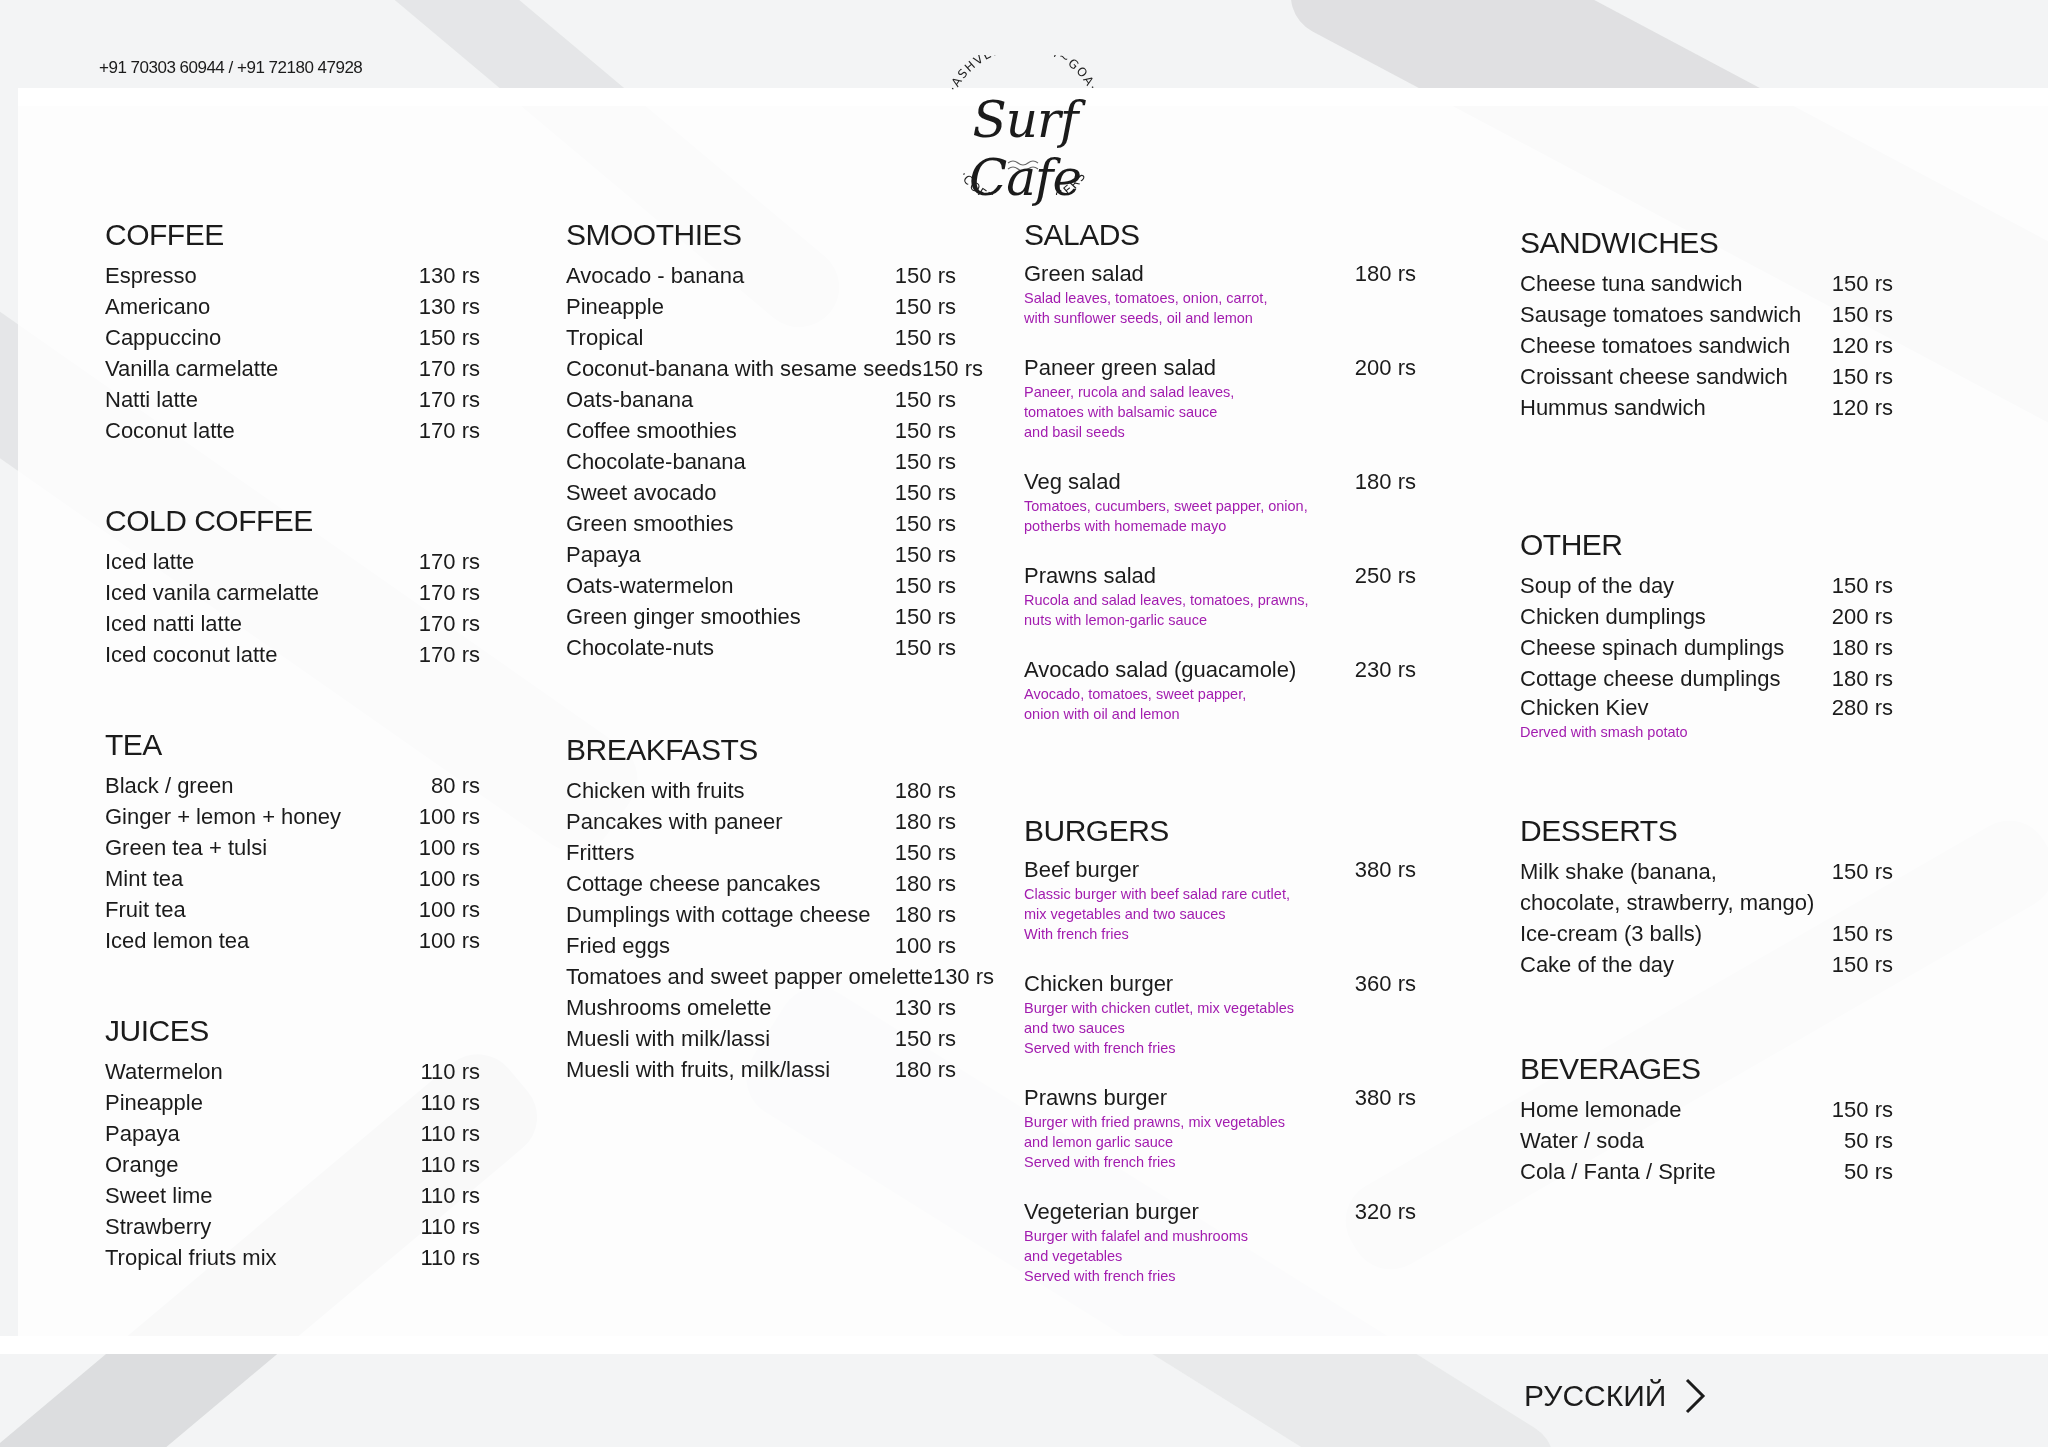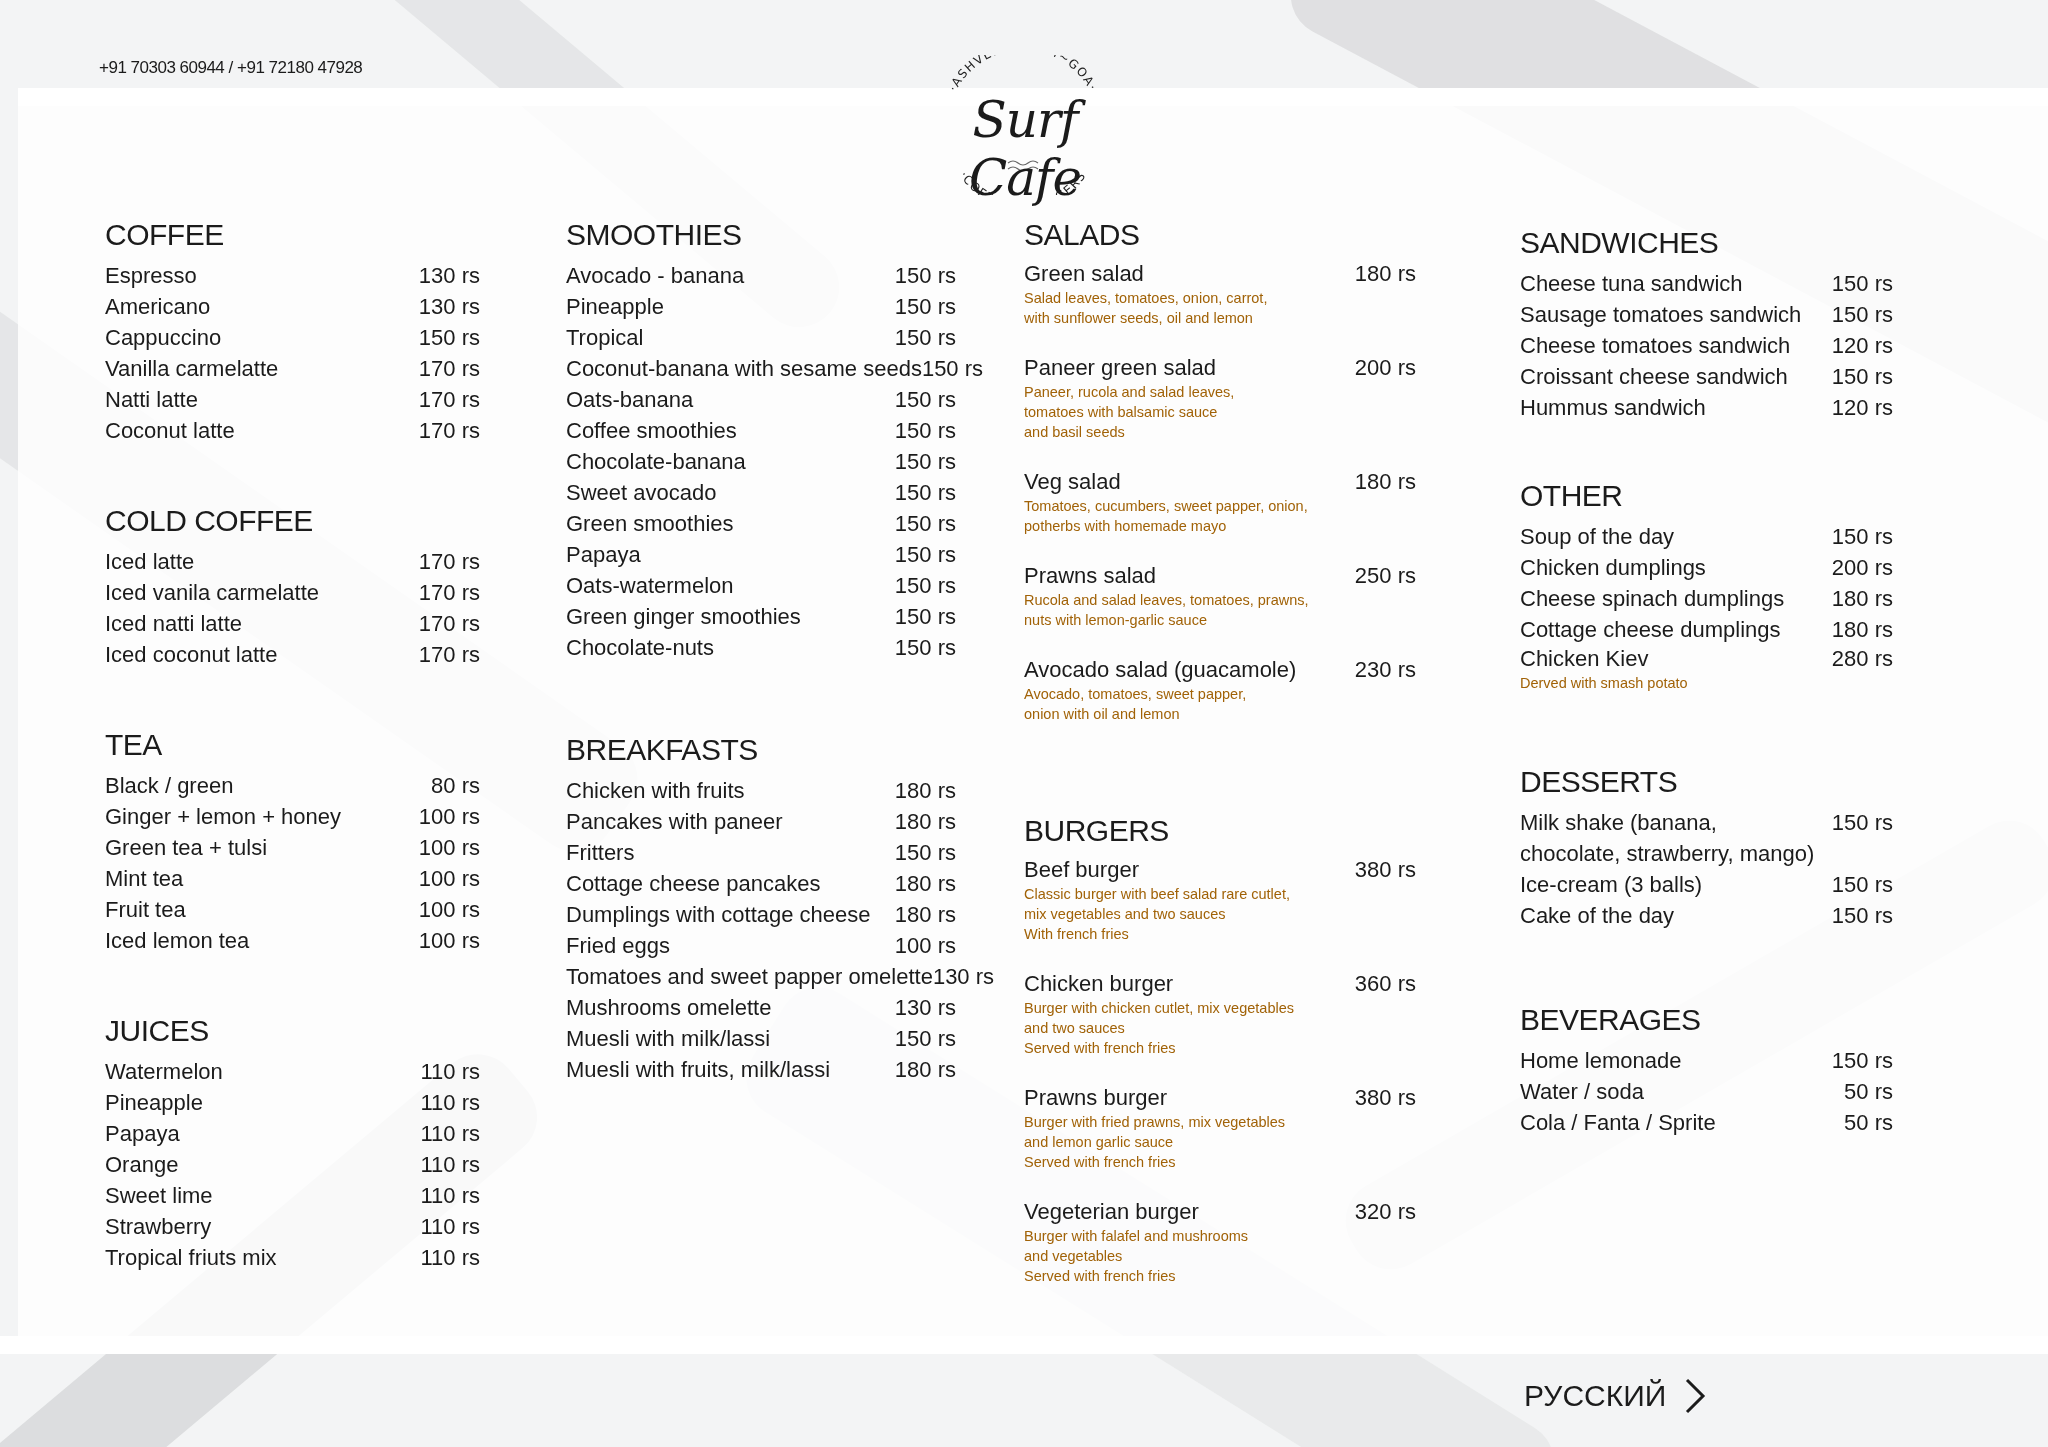--- a/index.html
+++ b/index.html
@@ -31,21 +31,21 @@
   }
   .logo svg { position: absolute; left: 0; top: 0; }
   .col { position: absolute; }
   .section { margin: 0; }
   .sec-title { font-size: 30px; letter-spacing: -0.5px; margin: 0 0 8px 0; font-weight: normal; }
   .row { display: flex; justify-content: space-between; font-size: 22px; line-height: 31px; }
   .row .name { white-space: nowrap; }
   .row .price { white-space: nowrap; }
   .item-d { margin-bottom: 26px; }
   .item-d .row { line-height: 28px; }
-  .desc { font-size: 14.5px; line-height: 20px; color: #a16207; }
+  .desc { font-size: 14.5px; line-height: 20px; color: #a21caf; }
   .lang-switch { position:absolute; left: 1524px; top: 1378px; font-size: 30px; display:flex; align-items:center; gap:18px; cursor:pointer; }
   .bottom-band { position:absolute; left:0; top:1336px; width:2048px; height:18px; background:#fff; }
 </style>
 </head>
 <body>
 
 <div class="bg-stroke bg-s1"></div>
 <div class="bg-stroke bg-s2"></div>
 <div class="bg-stroke bg-s3"></div>
 <div class="bg-stroke bg-s4"></div>
@@ -486,21 +486,21 @@
             <span class="price">150 rs</span>
           </div>
         </div>
         <div>
           <div class="row">
             <span class="name">Hummus sandwich</span>
             <span class="price">120 rs</span>
           </div>
         </div>
       </div>
-      <div class="section" style="margin-top: 56px;">
+      <div class="section" style="margin-top: 105px;">
         <h2 class="sec-title">OTHER</h2>
         <div>
           <div class="row">
             <span class="name">Soup of the day</span>
             <span class="price">150 rs</span>
           </div>
         </div>
         <div>
           <div class="row">
             <span class="name">Chicken dumplings</span>

